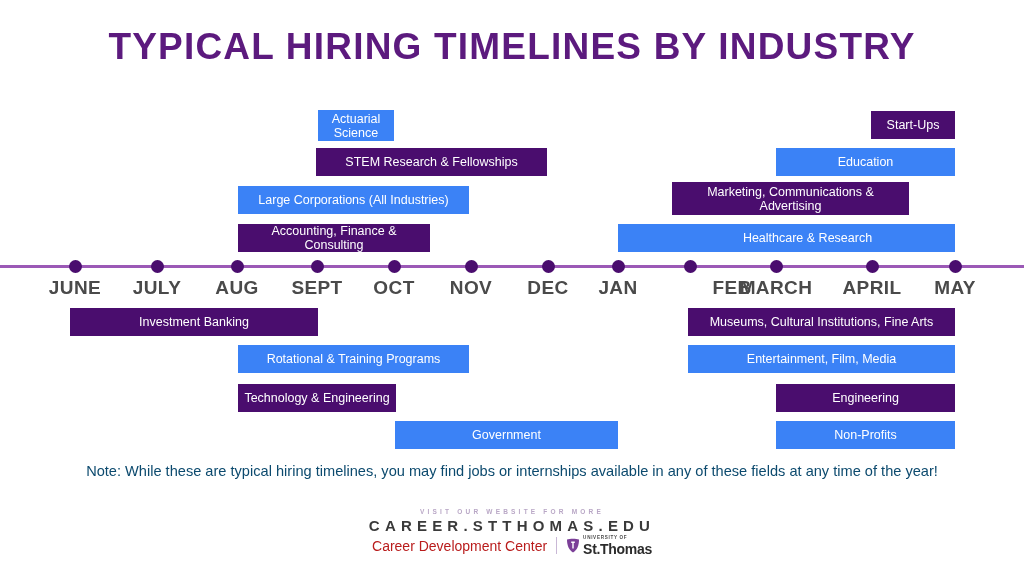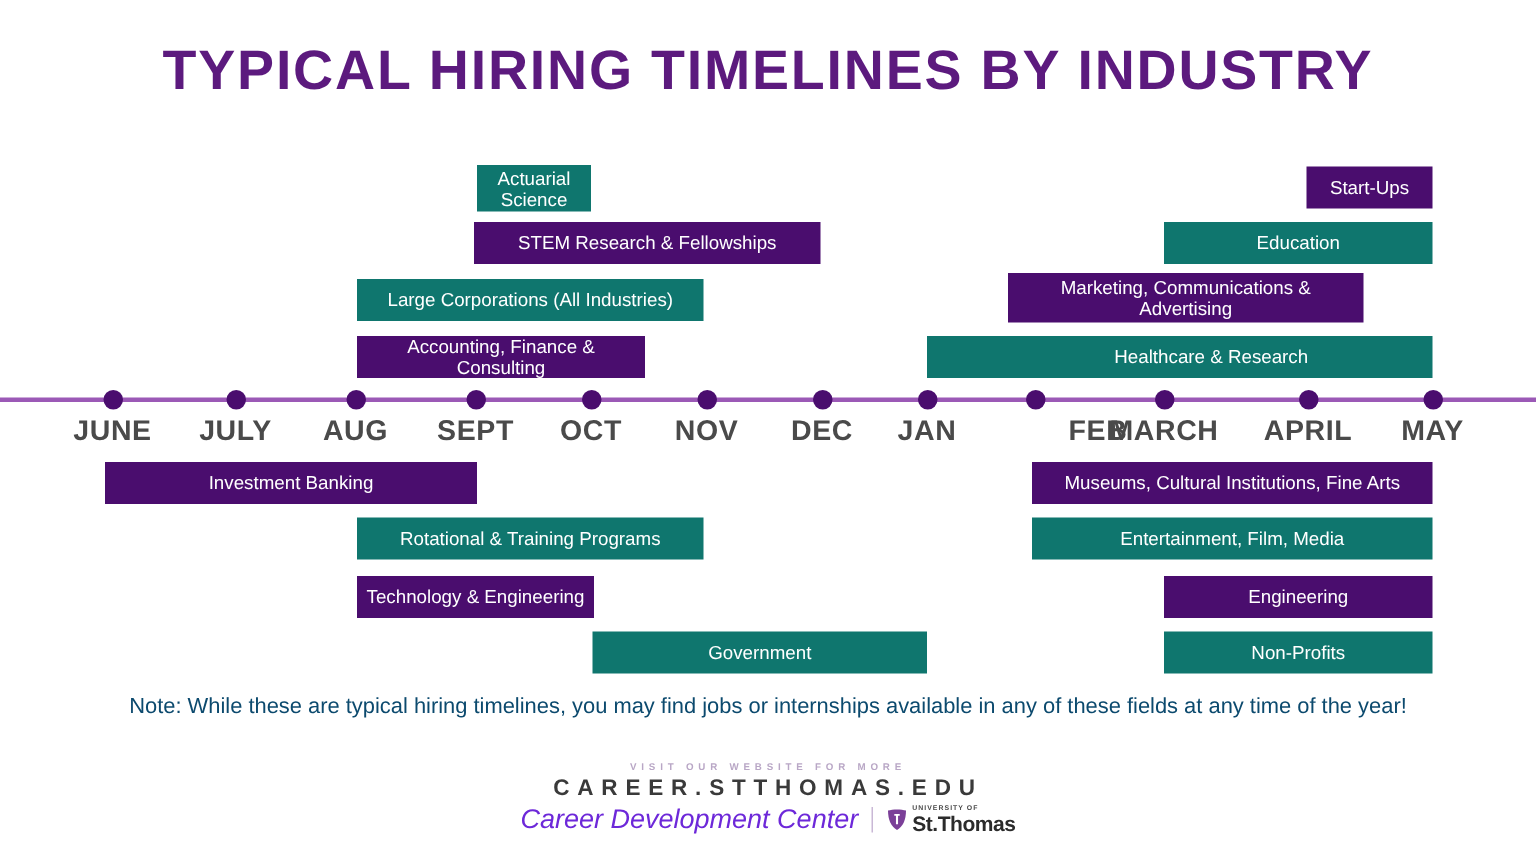--- a/index.html
+++ b/index.html
@@ -59,21 +59,21 @@
     display: flex;
     align-items: center;
     justify-content: center;
     color: #ffffff;
     font-size: 12.5px;
     line-height: 1.12;
     text-align: center;
     padding: 0 6px;
     box-sizing: border-box;
   }
-  .bar.light { background: #0f766e; }
+  .bar.light { background: #3b82f6; }
   .bar.dark  { background: #4A0D6E; }
   .bar span { display: block; }
 
   
   .note {
     position: absolute;
     left: 0; right: 0;
     top: 463px;
     text-align: center;
     font-size: 14.6px;
@@ -105,24 +105,23 @@
   .brand-row {
     position: absolute;
     left: 0; right: 0;
     top: 536px;
     display: flex;
     align-items: center;
     justify-content: center;
     gap: 9px;
   }
   .cdc-text {
-    font-size: 18px;
-    color: #6d28d9;
-    white-space: nowrap;
-    font-style: italic;
+    font-size: 14px;
+    color: #b91c1c;
+    white-space: nowrap;
   }
   .brand-divider {
     width: 1px; height: 17px;
     background: #C9B8D6;
   }
   .ust-logo {
     display: flex;
     align-items: center;
     gap: 3px;
   }

